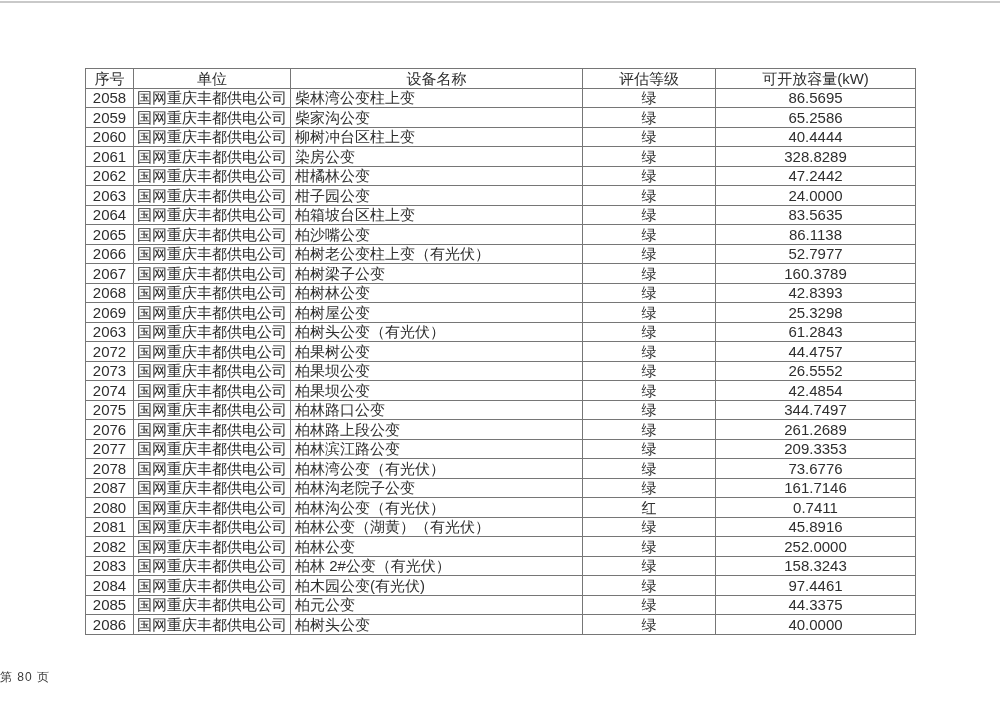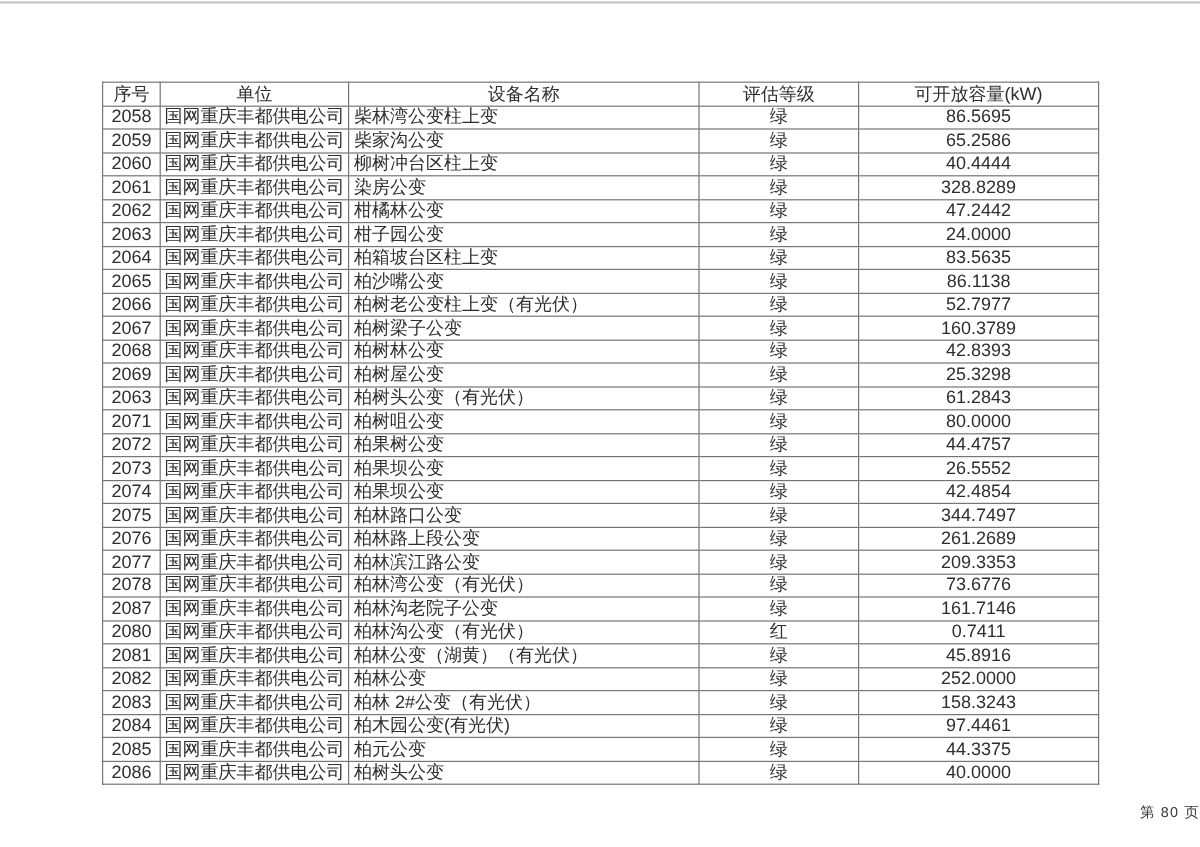--- a/index.html
+++ b/index.html
@@ -50,21 +50,21 @@
   }
   table.capacity-table td.cell-device {
     text-align: left;
     padding-left: 4px;
   }
   .footer {
     position: absolute;
     top: 669px;
     left: 0;
     width: 100%;
-    text-align: right;
+    text-align: left;
     font-size: 12px;
     color: #3a3a3a;
     letter-spacing: 1px;
   }
 </style>
 </head>
 <body>
 
 <div class="page">
   <div class="page-top-edge"></div>
@@ -172,27 +172,20 @@
       <td class="cell-capacity">25.3298</td>
     </tr>
         <tr>
       <td class="cell-serial">2063</td>
       <td class="cell-unit">国网重庆丰都供电公司</td>
       <td class="cell-device">柏树头公变（有光伏）</td>
       <td class="cell-grade">绿</td>
       <td class="cell-capacity">61.2843</td>
     </tr>
         <tr>
-      <td class="cell-serial">2071</td>
-      <td class="cell-unit">国网重庆丰都供电公司</td>
-      <td class="cell-device">柏树咀公变</td>
-      <td class="cell-grade">绿</td>
-      <td class="cell-capacity">80.0000</td>
-    </tr>
-        <tr>
       <td class="cell-serial">2072</td>
       <td class="cell-unit">国网重庆丰都供电公司</td>
       <td class="cell-device">柏果树公变</td>
       <td class="cell-grade">绿</td>
       <td class="cell-capacity">44.4757</td>
     </tr>
         <tr>
       <td class="cell-serial">2073</td>
       <td class="cell-unit">国网重庆丰都供电公司</td>
       <td class="cell-device">柏果坝公变</td>

